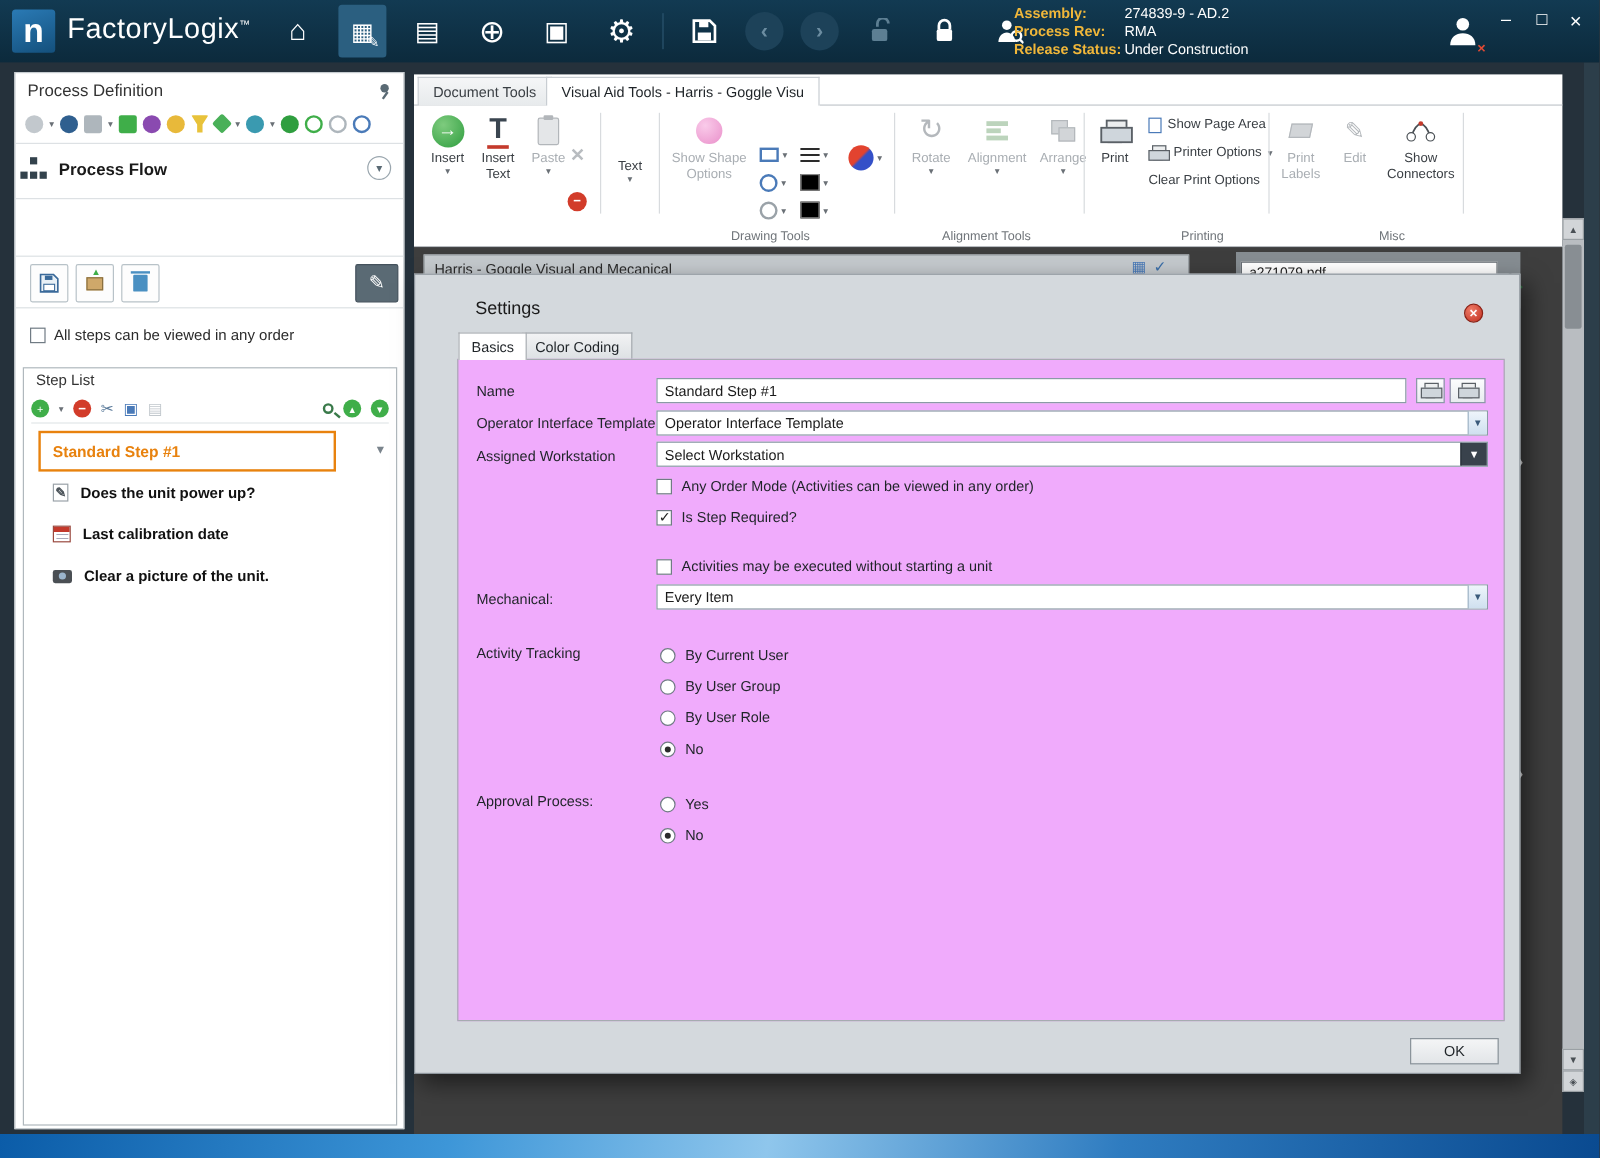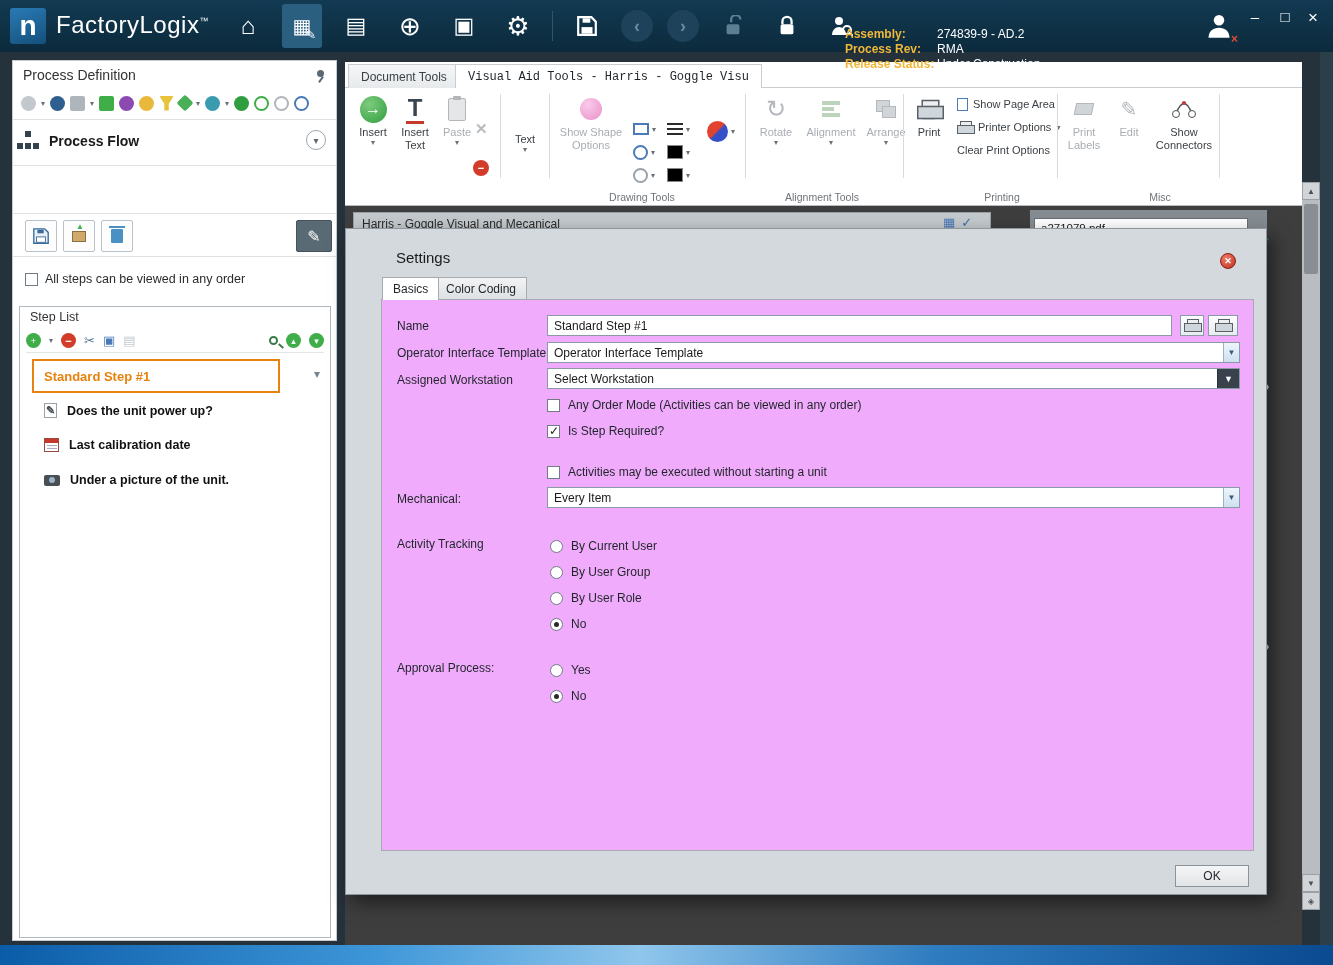--- a/index.html
+++ b/index.html
@@ -16,21 +16,21 @@
   .brand { position:absolute; left:56px; top:11px; font-size:24px; font-weight:400; letter-spacing:.5px; color:#fff; }
   .brand sup { font-size:9px; }
   .navrow { position:absolute; left:228px; top:2px; height:48px; display:flex; align-items:center; gap:14px; }
   .navbtn { width:40px; height:44px; display:flex; align-items:center; justify-content:center;
     color:#fff; font-size:24px; border-radius:3px; position:relative; }
   .navbtn.active { background:#2b5f80; }
   .navbtn.dis { color:#5d7f93; }
   .circbtn { width:32px; height:32px; border-radius:50%; background:#1d4259; display:flex; align-items:center;
     justify-content:center; color:#6c8da1; font-size:18px; font-weight:bold; }
   .tb-sep { width:1px; height:30px; background:#2c5570; }
-  .infoblock { position:absolute; left:845px; top:4px; font-size:12px; line-height:15px;margin-top:23px; }
+  .infoblock { position:absolute; left:845px; top:4px; font-size:12px; line-height:15px; }
   .infoblock .lbl { color:#f0b73a; font-weight:bold; display:inline-block; width:92px; }
   .infoblock .val { color:#fff; }
   .winctrl { position:absolute; top:8px; font-size:15px; color:#fff; width:26px; text-align:center; cursor:default; }
   
   .svgi { display:inline-flex; }
 
   
   .desktop { position:absolute; left:0; top:945px; width:1333px; height:20px; z-index:12;
     background:linear-gradient(100deg,#0b5ca8 0%,#3d96d8 28%,#8fc6ec 48%,#2f7cc0 70%,#0a4a90 100%); }
 
@@ -333,30 +333,30 @@
     <div class="step-item" style="top:96px;">
       <span class="ic-form"></span>
       <span>Does the unit power up?</span>
     </div>
     <div class="step-item" style="top:131px;">
       <span class="ic-cal"></span>
       <span>Last calibration date</span>
     </div>
     <div class="step-item" style="top:166px;">
       <span class="ic-cam"></span>
-      <span>Under a picture of the unit.</span>
+      <span>Clear a picture of the unit.</span>
     </div>
   </div>
 </aside>
 
 <div class="main">
 
   <div class="tabstrip">
     <div class="rtab" style="left:3px;">Document Tools</div>
-    <div class="rtab active" style="left:110px;font-family:Liberation Mono, monospace;">Visual Aid Tools - Harris - Goggle Visu</div>
+    <div class="rtab active" style="left:110px;">Visual Aid Tools - Harris - Goggle Visu</div>
   </div>
 
   <div class="ribbon">
 
     <div class="rbtn" style="left:8px; width:40px;">
       <div class="bigic">
           <span class="ins-circle">→</span>
         </div>
       <span class="lbl2">Insert</span>
         <span class="caret">▾</span>

